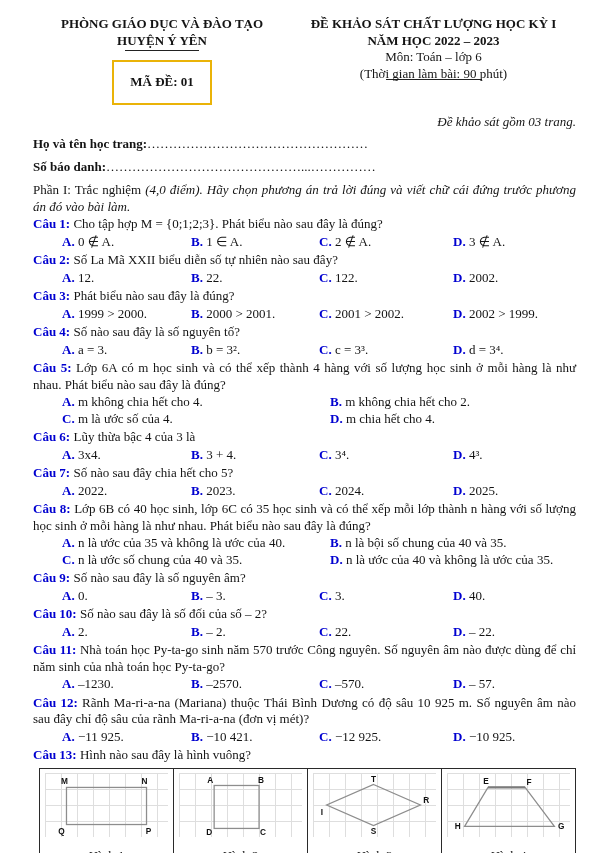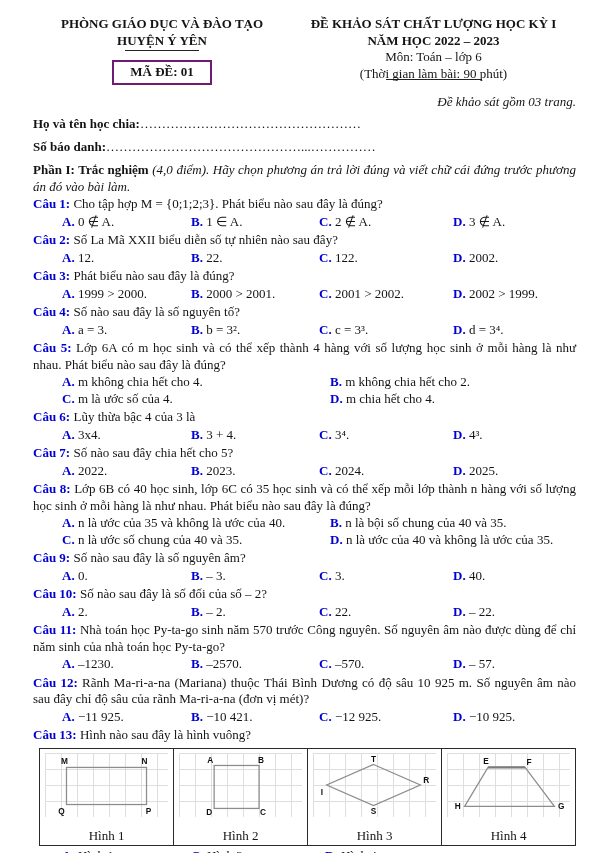--- a/index.html
+++ b/index.html
@@ -13,32 +13,32 @@
 
   
   .header { display:flex; }
   .h-left { width:258px; text-align:center; }
   .h-right { flex:1; text-align:center; }
   .b { font-weight:bold; }
   .bar { border-bottom:1.5px solid #222; margin:0 auto; }
   .bar-left { width:74px; margin-top:1px; }
   .bar-right { width:96px; margin-top:-3px; }
   .code-box {
-    display:inline-block; border:2px solid #701a75;
-    padding:2px 16px; font-weight:bold; margin-top:9px;
+    display:inline-block; border:2px solid #eab308;
+    padding:12px 16px; font-weight:bold; margin-top:9px;
   }
   .pages-note { text-align:right; font-style:italic; margin-top:9px; }
 
   
   .student-line { margin-top:6px; }
   .student-line .lbl { font-weight:bold; }
 
   
   .section { margin-top:7px; text-align:justify; }
-  .section .ttl { font-weight:bold; }
+  .section .ttl { font-weight:normal; }
   .section .inst { font-style:italic; }
 
   
   .q { margin-top:1px; }
   .qt { text-align:justify; }
   .blue { color:#0000d0; font-weight:bold; }
   .opts4 { display:flex; padding-left:29px; margin:1px 0 2px; }
   .opts4 .o1 { width:129px; }
   .opts4 .o2 { width:128px; }
   .opts4 .o3 { width:134px; }
@@ -79,21 +79,21 @@
       <div class="b">NĂM HỌC 2022 – 2023</div>
       <div>Môn: Toán – lớp 6</div>
       <div>(Thời gian làm bài: 90 phút)</div>
       <div class="bar bar-right"></div>
     </div>
   </div>
 
   <div class="pages-note">Đề khảo sát gồm 03 trang.</div>
 
   <div class="student-line">
-    <span class="lbl">Họ và tên học chia:</span><span>……………………………………………</span>
+    <span class="lbl">Họ và tên học trang:</span><span>……………………………………………</span>
   </div>
   <div class="student-line">
     <span class="lbl">Số báo danh:</span><span>………………………………………...……………</span>
   </div>
 
   <div class="section">
     <span class="ttl">Phần I: Trắc nghiệm</span>
     <span class="inst">(4,0 điểm). Hãy chọn phương án trả lời đúng và viết chữ cái đứng trước phương án đó vào bài làm.</span>
   </div>
 

